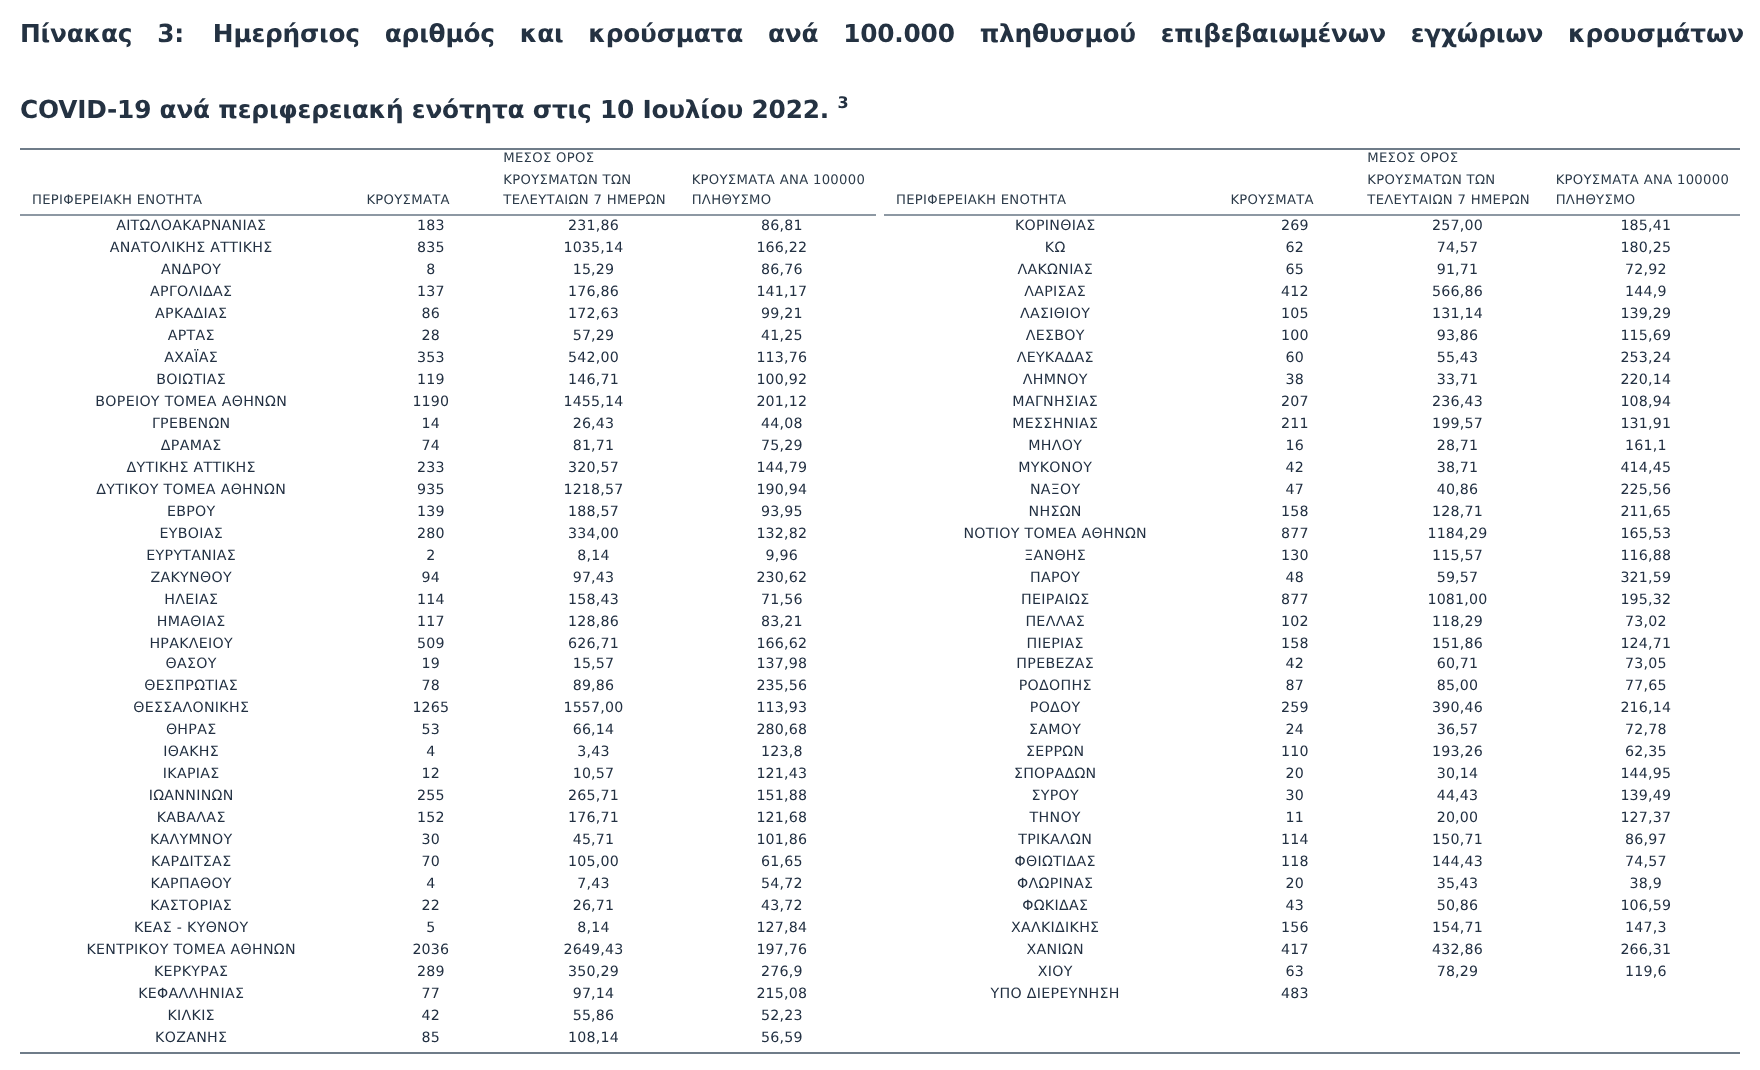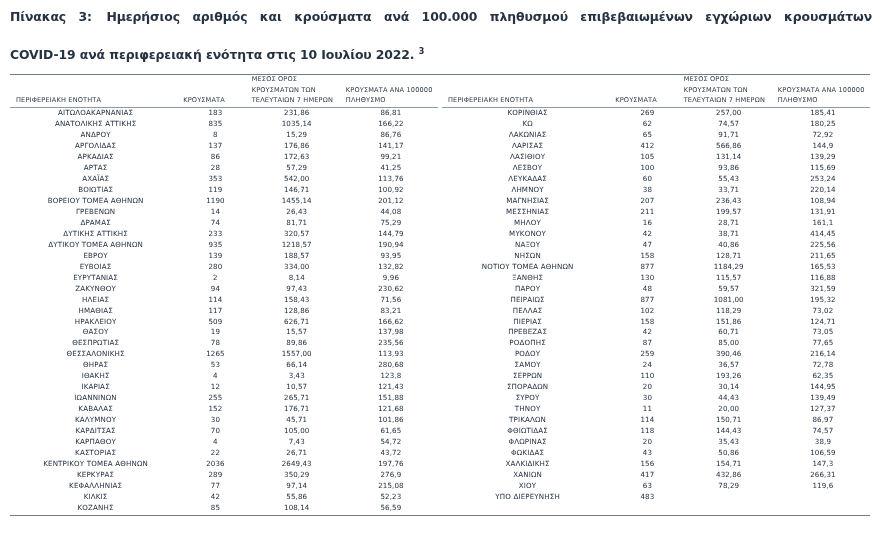--- a/index.html
+++ b/index.html
@@ -355,20 +355,26 @@
                 <td>7,43</td>
                 <td>54,72</td>
               </tr>
               <tr>
                 <td class="name">ΚΑΣΤΟΡΙΑΣ</td>
                 <td>22</td>
                 <td>26,71</td>
                 <td>43,72</td>
               </tr>
               <tr>
+                <td class="name">ΚΕΑΣ - ΚΥΘΝΟΥ</td>
+                <td>5</td>
+                <td>8,14</td>
+                <td>127,84</td>
+              </tr>
+              <tr>
                 <td class="name">ΚΕΝΤΡΙΚΟΥ ΤΟΜΕΑ ΑΘΗΝΩΝ</td>
                 <td>2036</td>
                 <td>2649,43</td>
                 <td>197,76</td>
               </tr>
               <tr>
                 <td class="name">ΚΕΡΚΥΡΑΣ</td>
                 <td>289</td>
                 <td>350,29</td>
                 <td>276,9</td>

